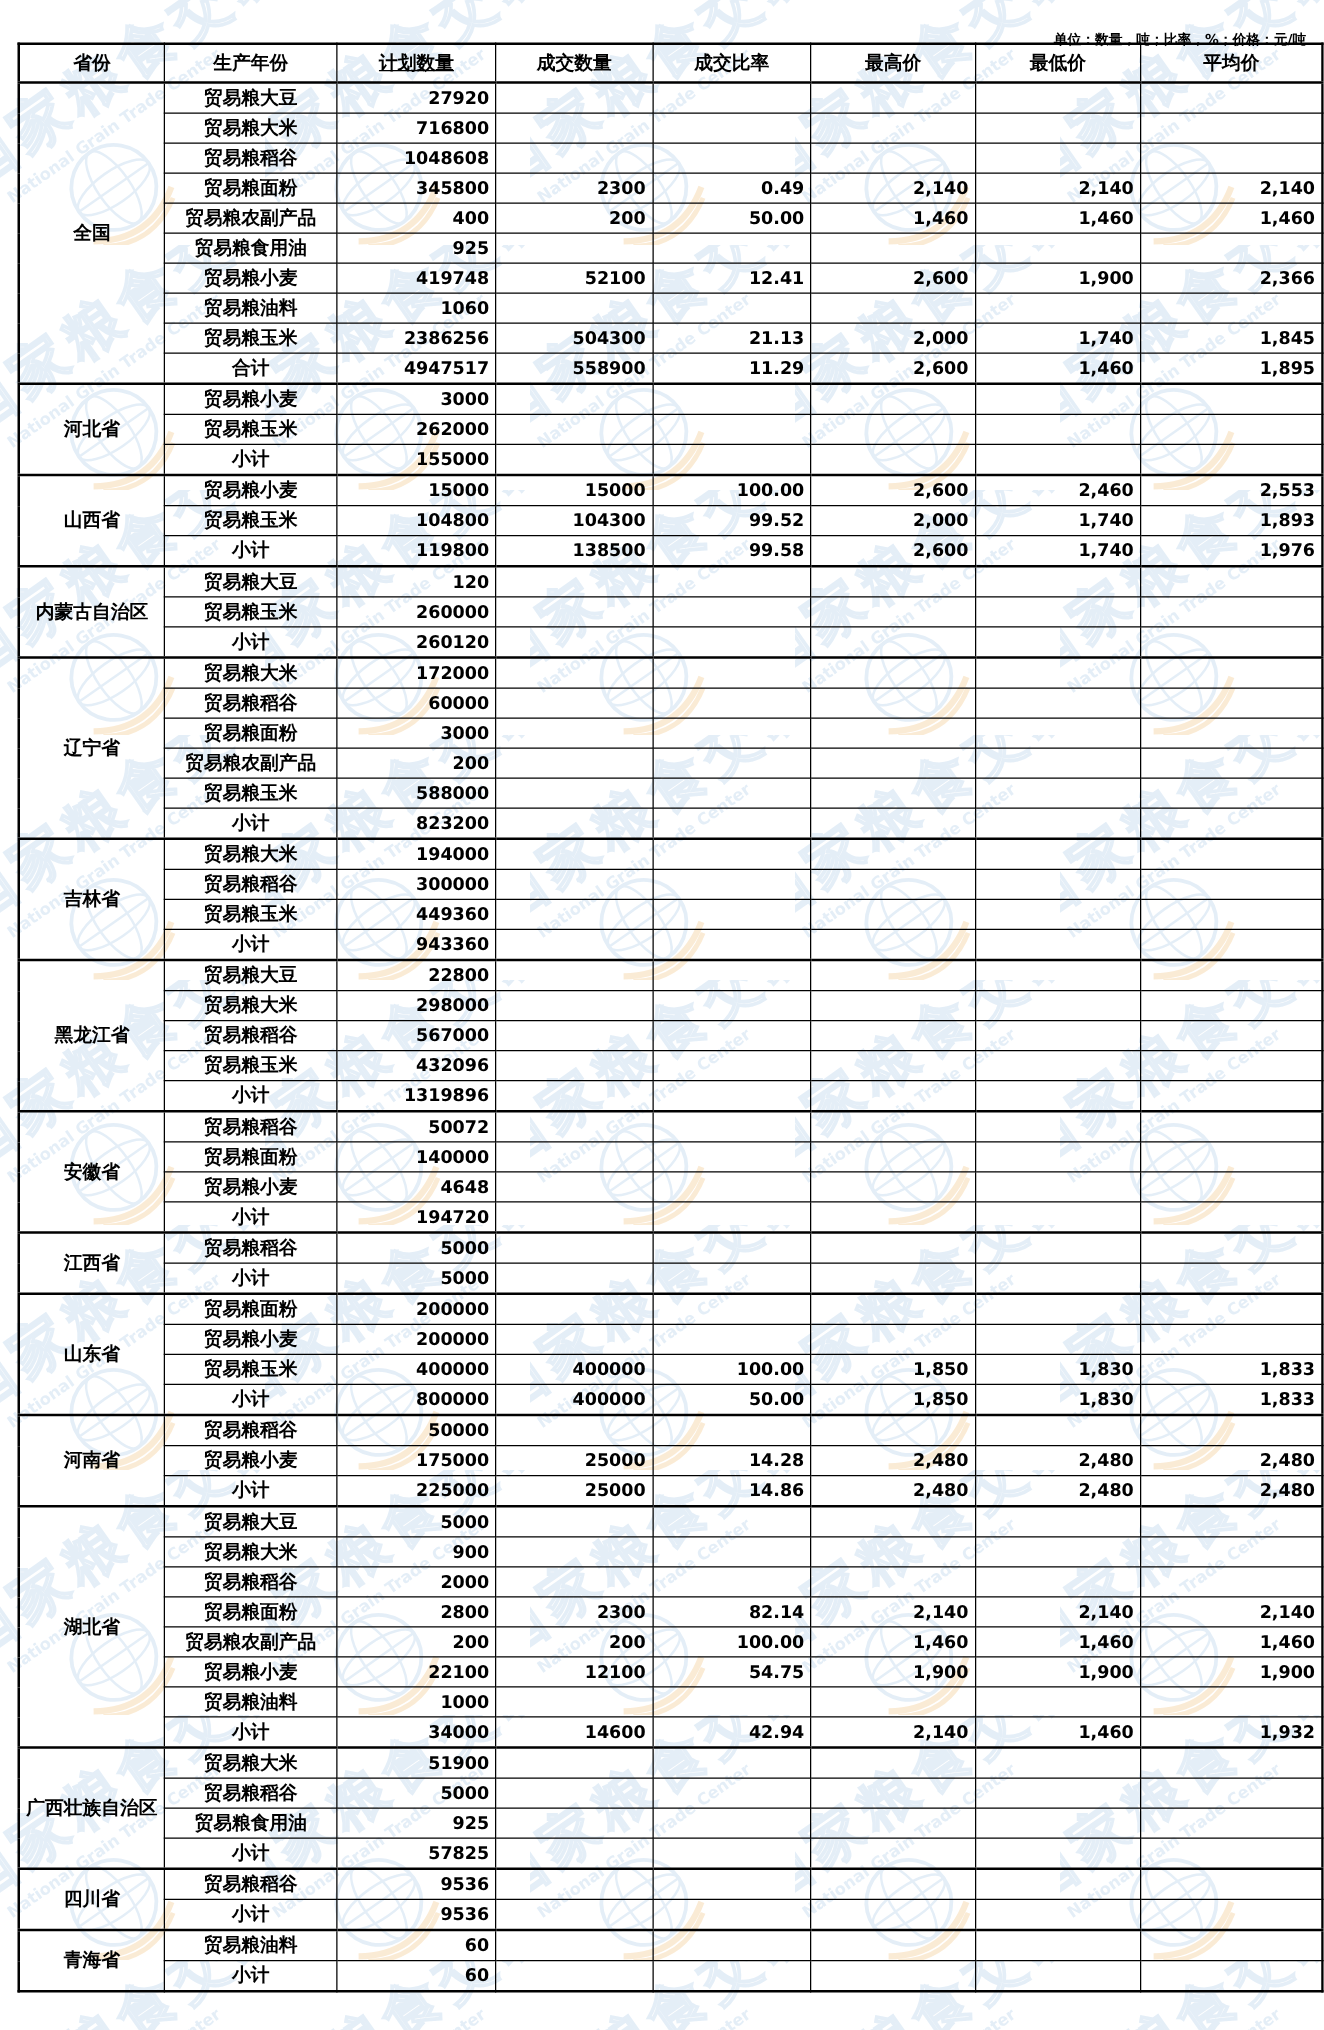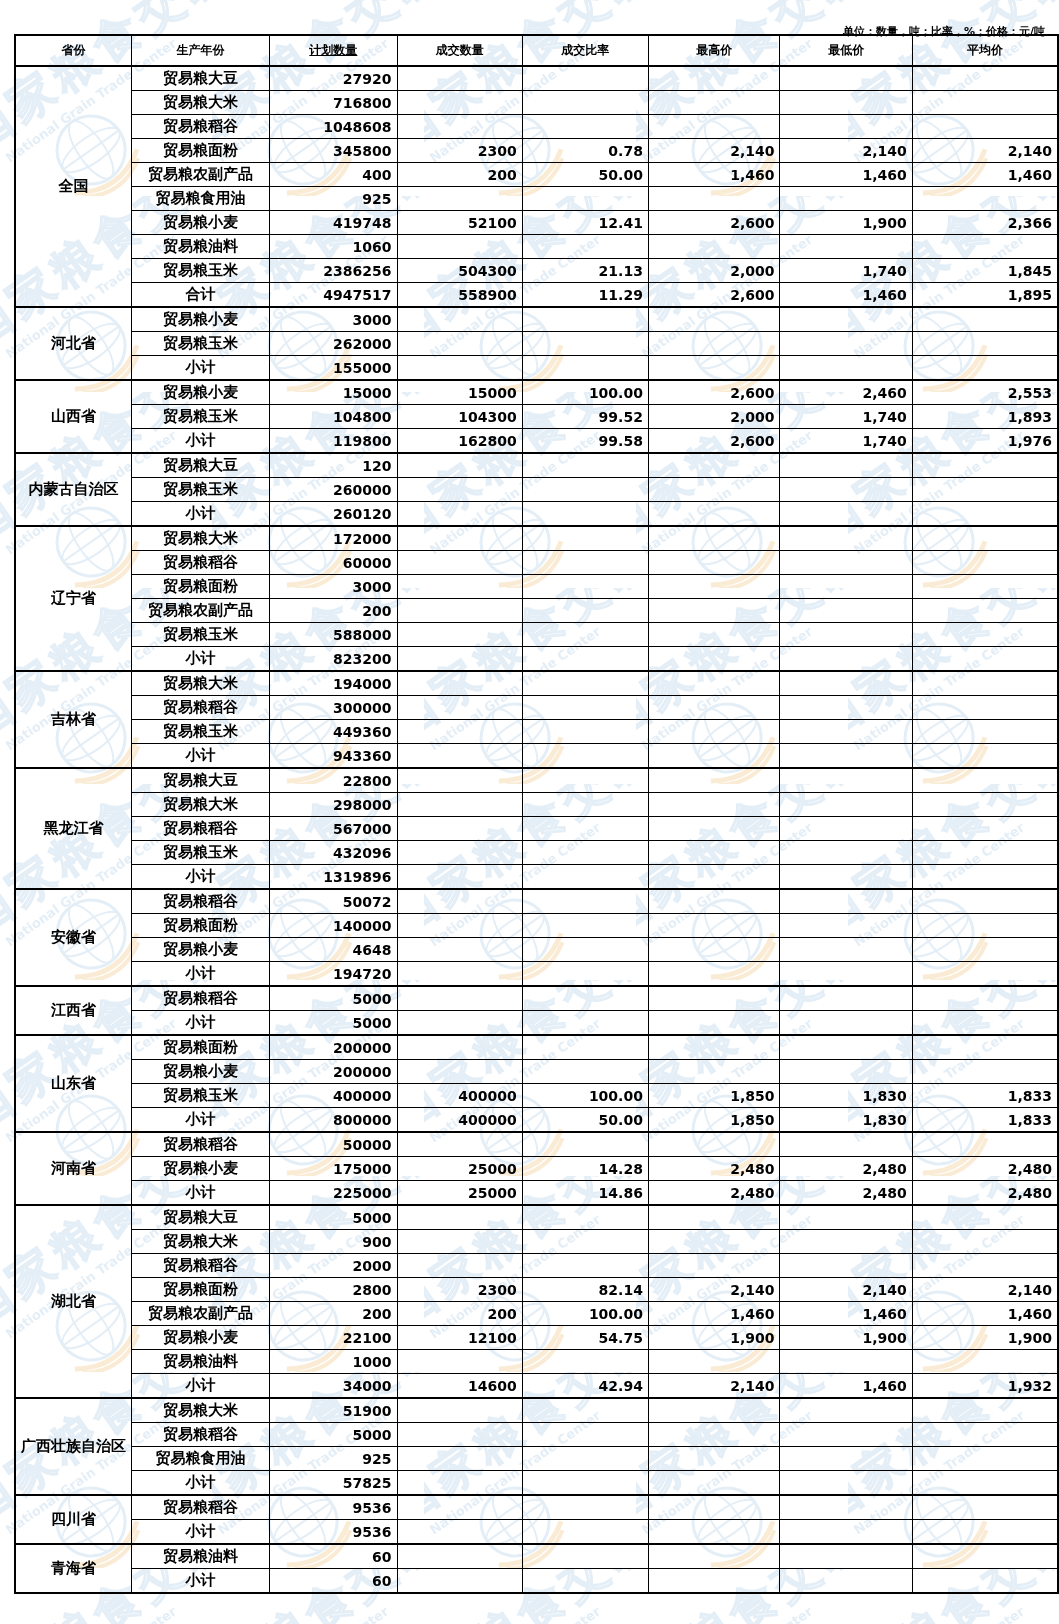--- a/index.html
+++ b/index.html
@@ -15,21 +15,21 @@
   }
   table.grain{
     position:absolute;left:14px;top:34px;z-index:1;
     border-collapse:collapse;table-layout:fixed;
     border:2px solid #000;background:transparent;
   }
   table.grain th, table.grain td{
     border:1px solid #000;padding:0 5px;color:#000;font-weight:bold;
     overflow:hidden;white-space:nowrap;
   }
-  table.grain th{height:29px;font-size:12px;white-space:nowrap;}
+  table.grain th{height:29px;font-size:15px;white-space:nowrap;}
   table.grain td{height:23px;}
   td.prov{font-size:15px;text-align:center;white-space:normal;line-height:1.15;margin-left:12px;}
   td.cat{font-size:15px;text-align:center;}
   td.num{font-size:14px;text-align:right;font-family:"DejaVu Sans",sans-serif;}
   tr.province-start td{border-top:2px solid #000;}
   thead th{border-bottom:2px solid #000;}
   th.c1{width:90px;} th.c2{width:131px;} th.c3{width:125px;text-decoration:underline;} th.c4{width:124px;}
   th.c5{width:126px;border-radius:11px;} th.c6{width:134px;} th.c7{width:135px;margin-top:48px;} th.c8{width:150px;margin-left:28px;}
 </style>
 </head>
@@ -96,21 +96,21 @@
         <td class="num"></td>
         <td class="num"></td>
         <td class="num"></td>
         <td class="num"></td>
         <td class="num"></td>
       </tr>
       <tr>
         <td class="cat">贸易粮面粉</td>
         <td class="num">345800</td>
         <td class="num">2300</td>
-        <td class="num">0.78</td>
+        <td class="num">0.49</td>
         <td class="num">2,140</td>
         <td class="num">2,140</td>
         <td class="num">2,140</td>
       </tr>
       <tr>
         <td class="cat">贸易粮农副产品</td>
         <td class="num">400</td>
         <td class="num">200</td>
         <td class="num">50.00</td>
         <td class="num">1,460</td>
@@ -205,21 +205,21 @@
         <td class="num">104800</td>
         <td class="num">104300</td>
         <td class="num">99.52</td>
         <td class="num">2,000</td>
         <td class="num">1,740</td>
         <td class="num">1,893</td>
       </tr>
       <tr>
         <td class="cat">小计</td>
         <td class="num">119800</td>
-        <td class="num">162800</td>
+        <td class="num">138500</td>
         <td class="num">99.58</td>
         <td class="num">2,600</td>
         <td class="num">1,740</td>
         <td class="num">1,976</td>
       </tr>
       <tr class="province-start">
         <td rowspan="3" class="prov">内蒙古自治区</td>
         <td class="cat">贸易粮大豆</td>
         <td class="num">120</td>
         <td class="num"></td>

